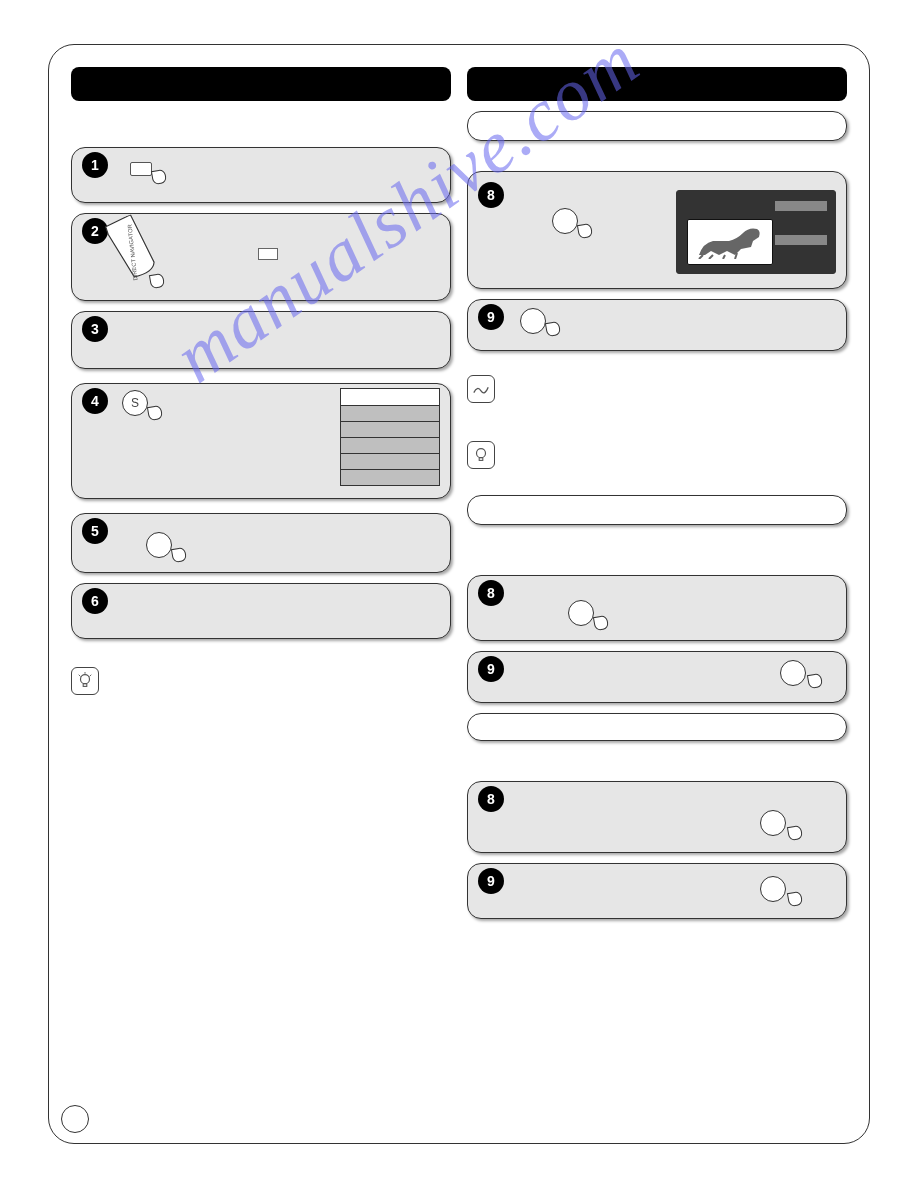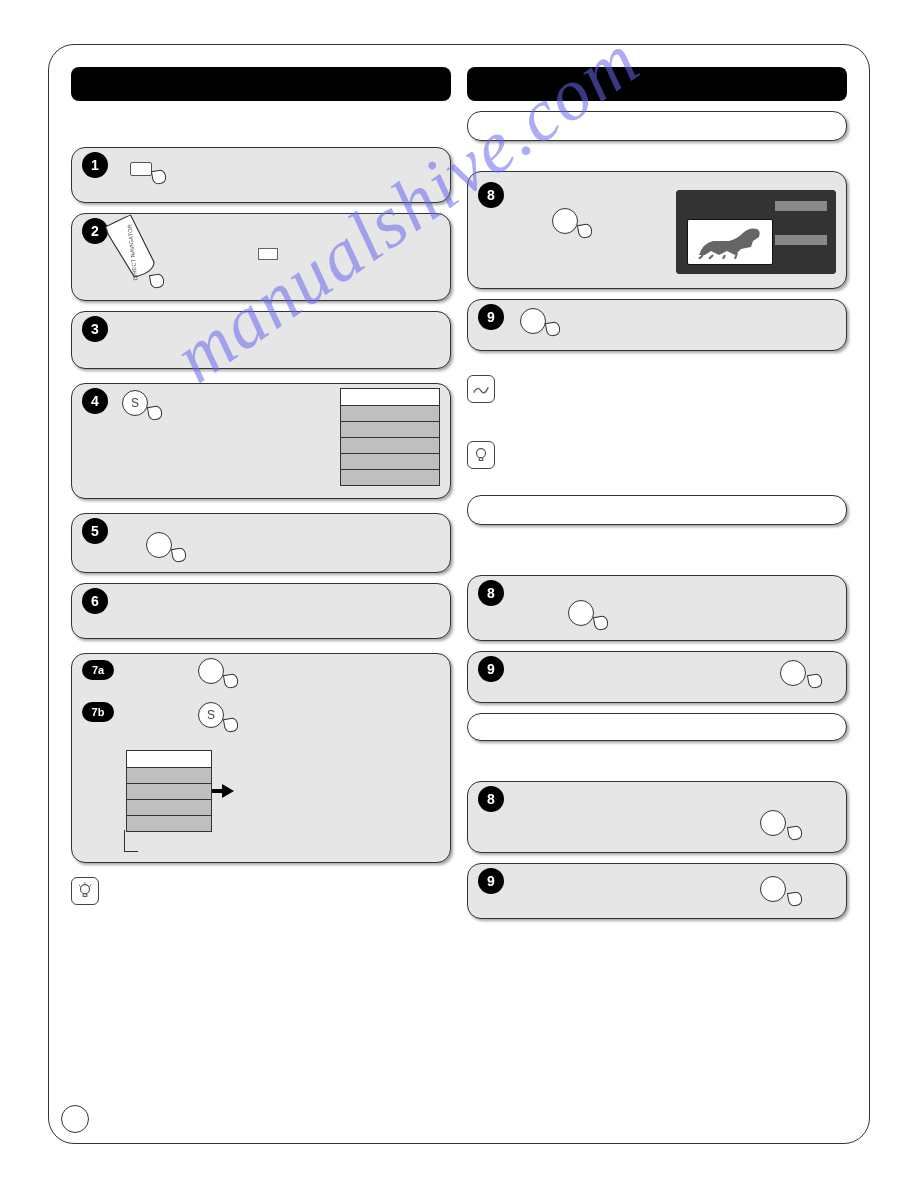--- a/index.html
+++ b/index.html
@@ -287,49 +287,20 @@
         </div>
         <div class="cursor-hand" style="position:absolute; left:96px; top:34px;"></div>
       </div>
       <div class="gap-sm"></div>
 
       <div class="step" style="height:56px">
         <div class="badge">6</div>
       </div>
       <div class="gap-md"></div>
 
-      <div class="step" style="height:210px">
-        <div class="badge-sub" style="top:6px;">7a</div>
-        <div style="position:absolute; left:126px; top:4px;">
-          <div class="circle-btn"></div>
-        </div>
-        <div class="cursor-hand" style="position:absolute; left:148px; top:20px;"></div>
-
-        <div class="badge-sub" style="top:48px;">7b</div>
-        <div style="position:absolute; left:126px; top:48px;">
-          <div class="circle-btn circle-s"></div>
-        </div>
-        <div class="cursor-hand" style="position:absolute; left:148px; top:64px;"></div>
-
-        <div style="position:absolute; left:54px; top:96px; width:86px;">
-          <div class="mini-list">
-            <div class="row white"></div>
-            <div class="row"></div>
-            <div class="row"></div>
-            <div class="row"></div>
-            <div class="row"></div>
-          </div>
-        </div>
-        <div style="position:absolute; left:150px; top:130px;">
-          <div class="arrow-right"></div>
-        </div>
-
-        <div style="position:absolute; left:52px; top:176px; width:1px; height:22px; background:#333;"></div>
-        <div style="position:absolute; left:52px; top:197px; width:14px; height:1px; background:#333;"></div>
-      </div>
 
       <div class="gap-md"></div>
       <div class="hint-icon">
         <svg viewBox="0 0 20 20" width="18" height="18">
             <circle cx="10" cy="8" r="5" fill="none" stroke="#555" stroke-width="1.3"></circle>
             <rect x="8" y="13" width="4" height="3" fill="none" stroke="#555" stroke-width="1.2"></rect>
             <line x1="3" y1="3" x2="5" y2="5" stroke="#555" stroke-width="1"></line>
             <line x1="17" y1="3" x2="15" y2="5" stroke="#555" stroke-width="1"></line>
             <line x1="10" y1="0" x2="10" y2="2" stroke="#555" stroke-width="1"></line>
           </svg>

